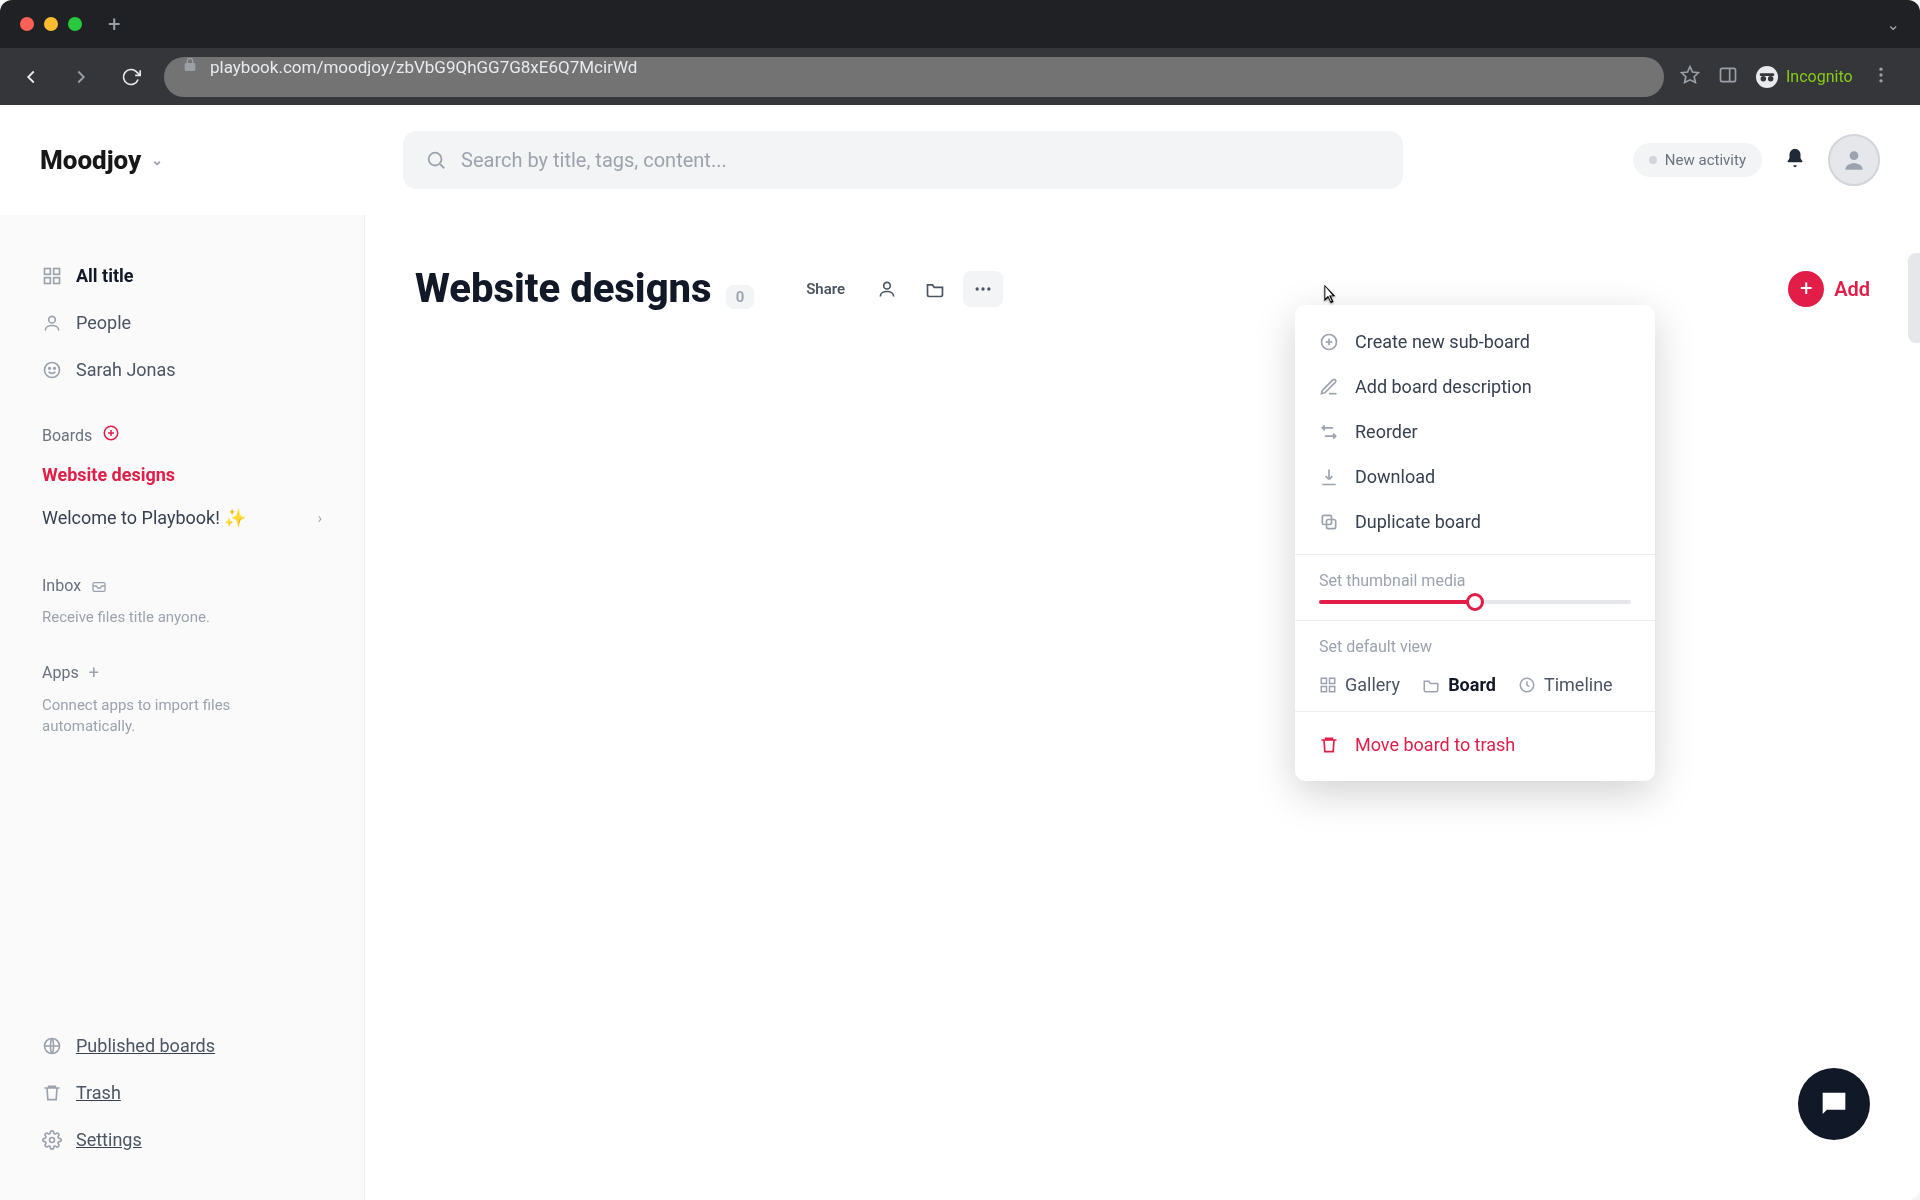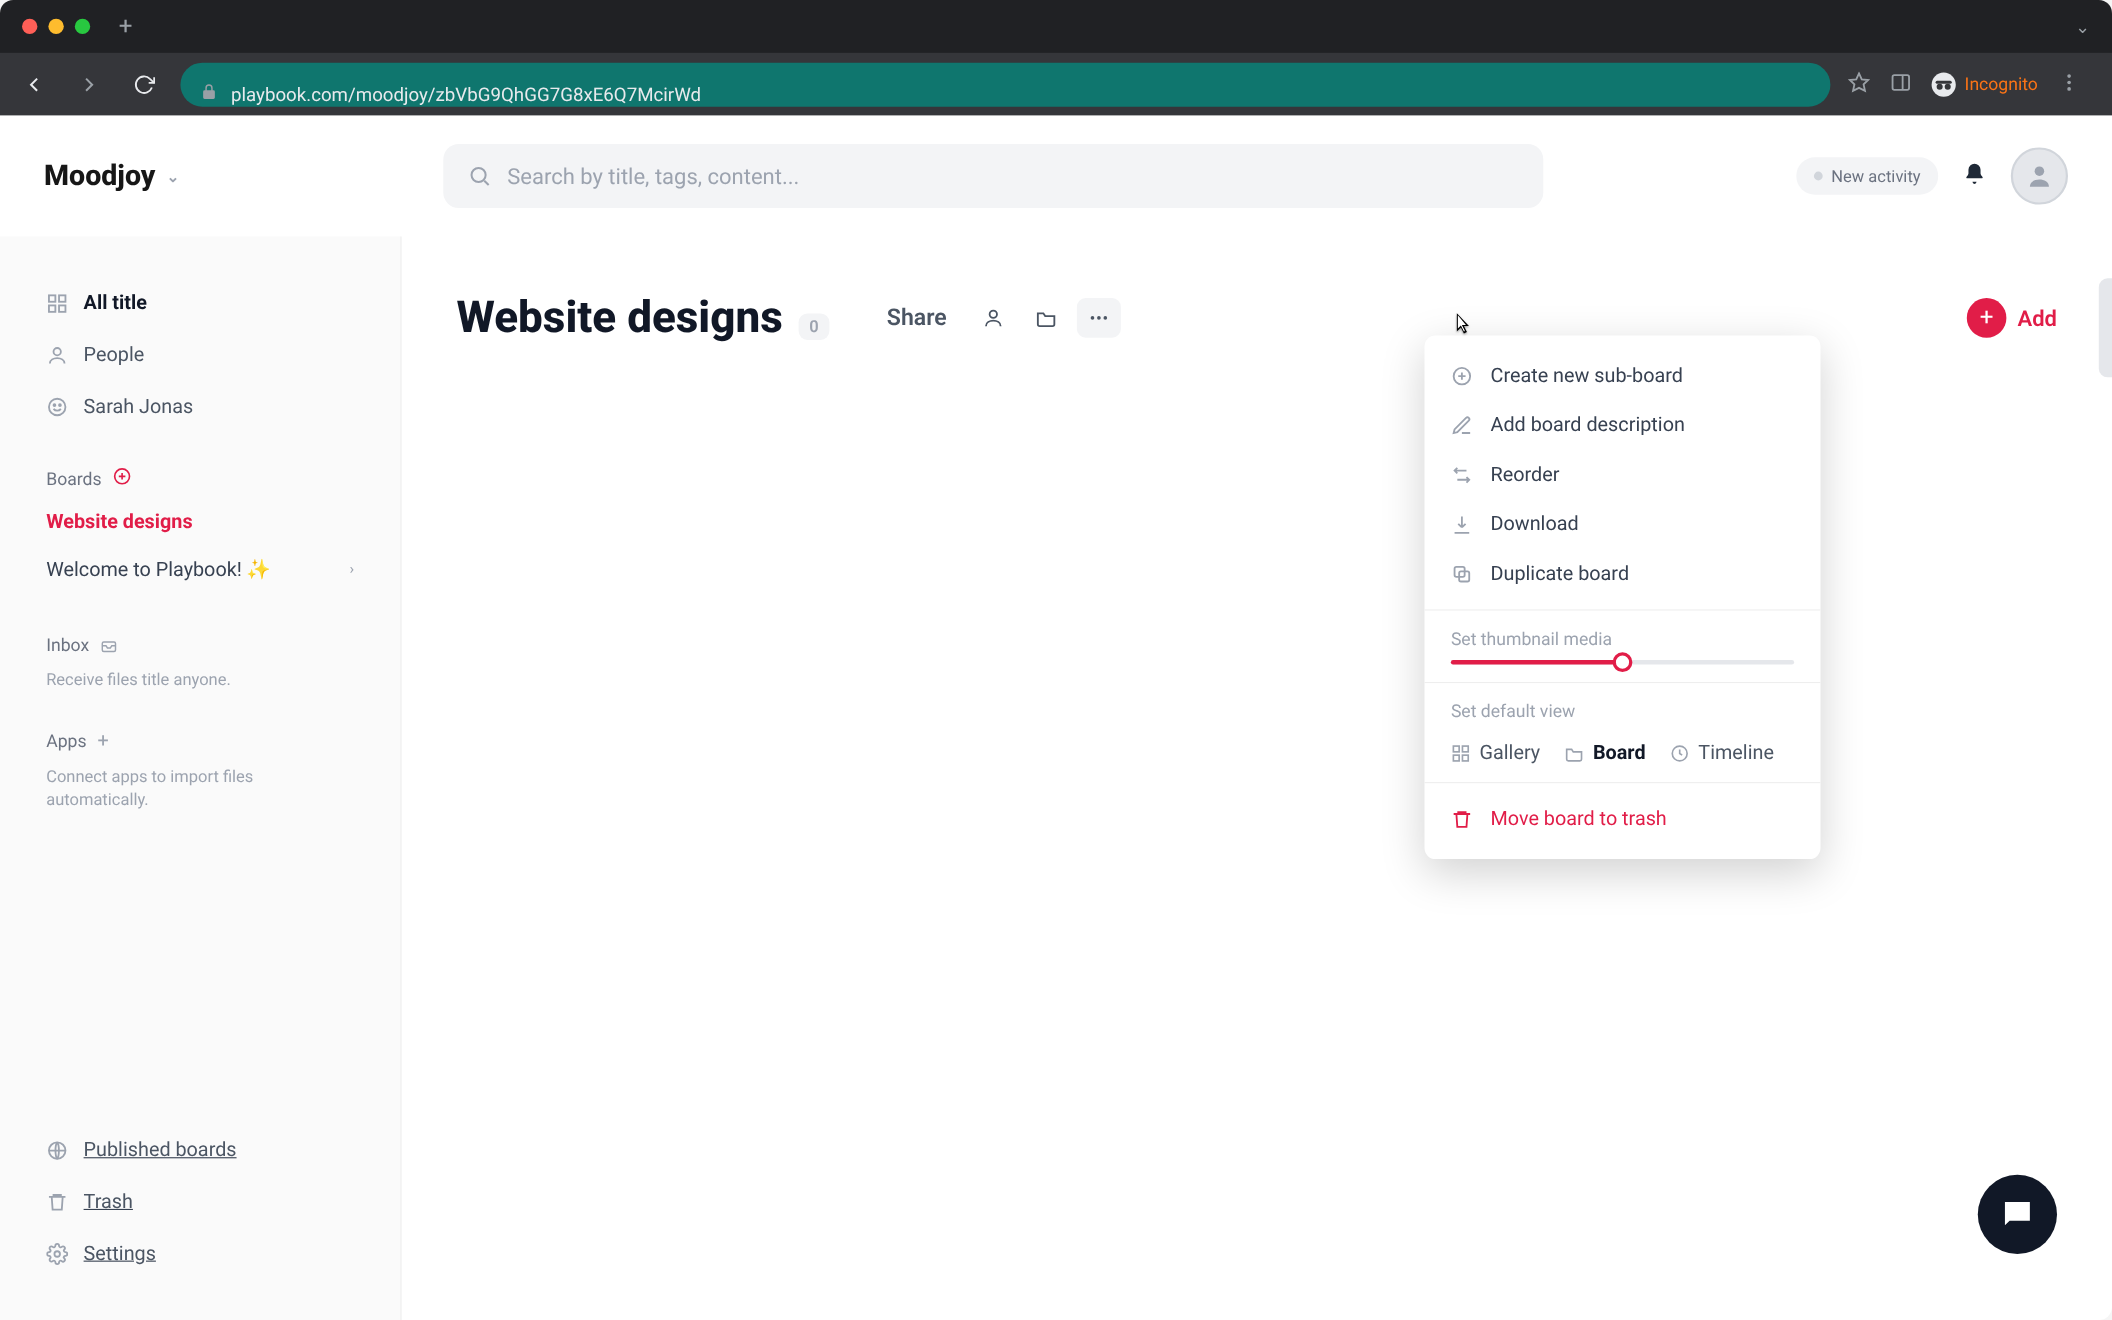--- a/index.html
+++ b/index.html
@@ -16,24 +16,24 @@
     .tab { margin-left: 100px; background: #35363a; height: 40px; display: flex; align-items: center; padding: 0 16px; border-radius: 10px 10px 0 0; gap: 10px; color: #e8eaed; font-size: 14px; position: relative; }
     .tab .favicon { width: 16px; height: 16px; background: #fff; border-radius: 3px; display:flex; align-items:center; justify-content:center; font-size:10px; }
     .tab .tab-close { color:#9aa0a6; font-size: 16px; margin-left: 60px; }
     .new-tab { color:#9aa0a6; font-size: 22px; padding: 0 16px; }
     .titlebar-spacer { flex:1; }
     .chevdown { color:#9aa0a6; }
 
     .addr-row { height: 57px; background: #35363a; display:flex; align-items:center; padding: 0 14px; gap: 16px; }
     .nav-btn { width: 34px; height: 34px; display:flex; align-items:center; justify-content:center; color:#9aa0a6; }
     .nav-btn.active { color:#e8eaed; }
-    .addr-bar { flex:1; background: #0f766e; border-radius: 30px; height: 40px; display:flex; align-items:flex-end; padding: 0 18px; gap: 12px; color:#e8eaed; font-size: 17px; max-width: 1500px;}
+    .addr-bar { flex:1; background: #737373; border-radius: 30px; height: 40px; display:flex; align-items:flex-start; padding: 0 18px; gap: 12px; color:#e8eaed; font-size: 17px; max-width: 1500px;}
     .lock-icon { color:#9aa0a6; }
     .addr-url { color:#e8eaed; }
-    .addr-right { display:flex; align-items:center; gap:18px; color:#f97316; }
+    .addr-right { display:flex; align-items:center; gap:18px; color:#84cc16; }
     .inc-badge { display:flex; align-items:center; gap:8px; }
     .inc-icon { width:22px; height:22px; background:#e8eaed; border-radius:50%; position:relative; }
     .star, .panel-icon, .dots-icon { color:#9aa0a6; }
 
     
     .app { position:absolute; top:105px; left:0; right:0; bottom:0; background:#fff; border-radius: 0 0 12px 12px; display:flex; flex-direction:column; }
     .topbar { height: 110px; display:flex; align-items:center; padding: 0 40px; gap: 20px; border-bottom: none; }
     .workspace { font-size: 26px; font-weight: 800; color:#171717; display:flex; align-items:center; gap:10px; }
     .workspace .chev { color:#9ca3af; font-size:14px; }
     .search { margin-left: 220px; flex: 0 0 1000px; height: 58px; background:#f3f4f6; border-radius: 14px; display:flex; align-items:center; padding:0 22px; gap:14px; color:#9ca3af; font-size:20px;}
@@ -56,21 +56,21 @@
     .board-link.active { color:#e11d48; font-weight:700; }
     .board-link .arrow { margin-left:auto; color:#9ca3af; font-size:14px; }
     .sub-label { font-size:15px; color:#9ca3af; padding: 2px 12px 0; line-height:1.4; }
     .bottom-section { margin-top:auto; display:flex; flex-direction:column; gap:6px; padding-top:40px;text-decoration:underline;}
     .main { flex:1; position:relative; padding: 50px 50px; }
     .board-header { display:flex; align-items:center; gap:18px; }
     .board-title-wrap { display:flex; align-items:baseline; gap:14px; }
     .board-title { font-size:40px; font-weight:800; color:#111827; }
     .count-badge { background:#f3f4f6; border-radius:8px; padding:3px 10px; font-size:15px; color:#9ca3af; font-weight:600;}
     .hdr-actions { display:flex; align-items:center; gap:8px; margin-left:20px; }
-    .act { padding:8px 10px; border-radius:8px; color:#4b5563; font-size:21px; display:flex; align-items:center; justify-content:center; }
+    .act { padding:8px 10px; border-radius:8px; color:#4b5563; font-size:15px; display:flex; align-items:center; justify-content:center; }
     .act.text { font-weight:600; padding:8px 14px; }
     .act.active-btn { background:#f3f4f6; }
     .act svg { width:20px; height:20px; }
     .add-btn { margin-left:auto; display:flex; align-items:center; gap:10px; color:#e11d48; font-size:20px; font-weight:600; }
     .add-btn .plus-circ { width:36px; height:36px; background:#e11d48; border-radius:50%; display:flex; align-items:center; justify-content:center; color:#fff; font-size:22px; font-weight:400;}
 
     
     .cursor { position:absolute; left: 953px; top: 68px; pointer-events:none; }
     .cursor svg { width:22px; height:22px; filter: drop-shadow(0 1px 1px rgba(0,0,0,.4)); }
 

